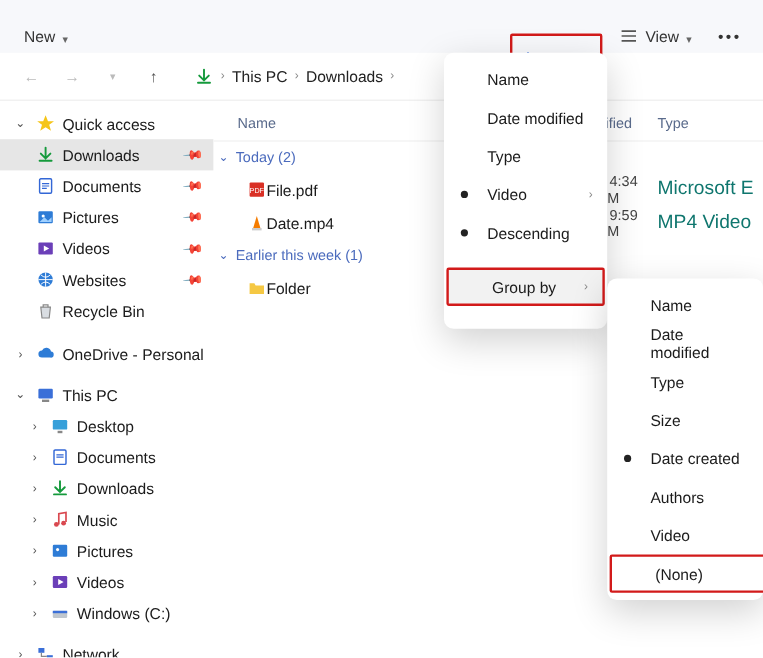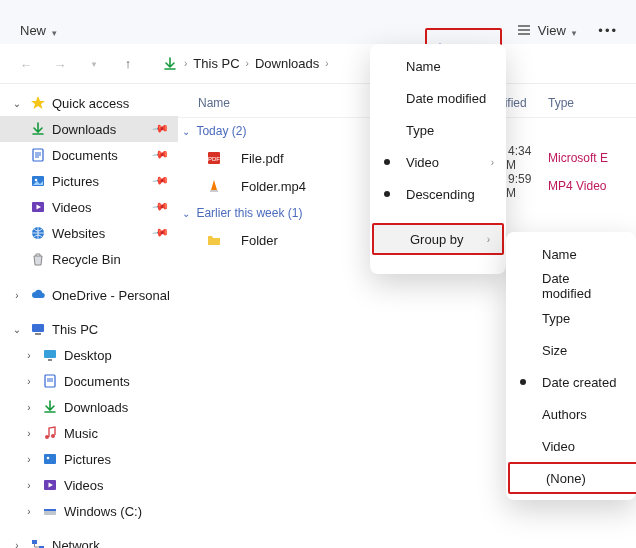--- a/index.html
+++ b/index.html
@@ -106,23 +106,23 @@
 
   .group {
     display:flex; align-items:center; gap:6px;
     color:#4b6bbd; padding: 6px 6px 6px 4px;
     font-size:12px;
   }
   .row {
     display:flex; align-items:center;
     height: 28px;
   }
-  .row .c-name { width:250px; display:flex; align-items:center; gap:19px; padding-left:28px;}
+  .row .c-name { width:250px; display:flex; align-items:center; gap:0; padding-left:28px;}
   .row .c-date { width:120px; color:#444; font-size:12px;}
-  .row .c-type { flex:1; color:#be185d; font-size:12px;}
+  .row .c-type { flex:1; color:#0f766e; font-size:16px;}
 
   .menu {
     position: absolute;
     background: #ffffff;
     border-radius: 8px;
     box-shadow: 0 10px 30px rgba(0,0,0,0.18);
     padding: 6px 0;
     font-size: 13px;
   }
   .menu-item {
@@ -396,21 +396,21 @@
       </div>
       <div class="c-date" style="padding-left:70px;">2 4:34 PM</div>
       <div class="c-type">Microsoft E</div>
     </div>
     <div class="row">
       <div class="c-name">
         <span class="ic"><svg viewBox="0 0 16 16">
               <path d="M8 2 L11 12 H5 Z" fill="#f57c00"></path>
               <rect x="4" y="12" width="8" height="2" fill="#ccc"></rect>
             </svg></span>
-        <span>Folder.mp4</span>
+        <span>Date.mp4</span>
       </div>
       <div class="c-date" style="padding-left:70px;">2 9:59 AM</div>
       <div class="c-type">MP4 Video</div>
     </div>
 
     <div class="group">
       <span style="font-size:10px;color:#4b6bbd;">⌄</span>
       <span>Earlier this week (1)</span>
     </div>
     <div class="row">

